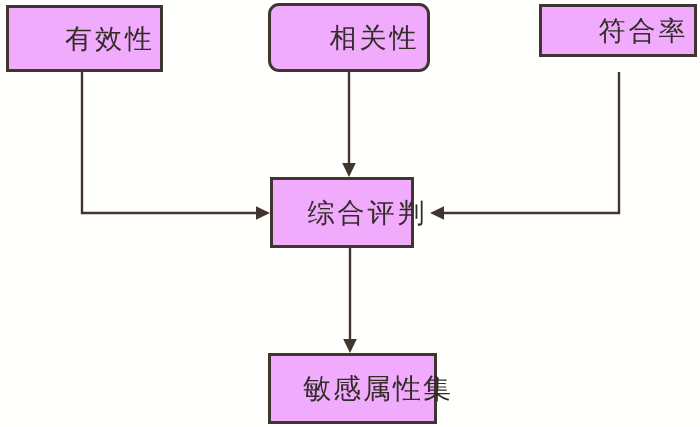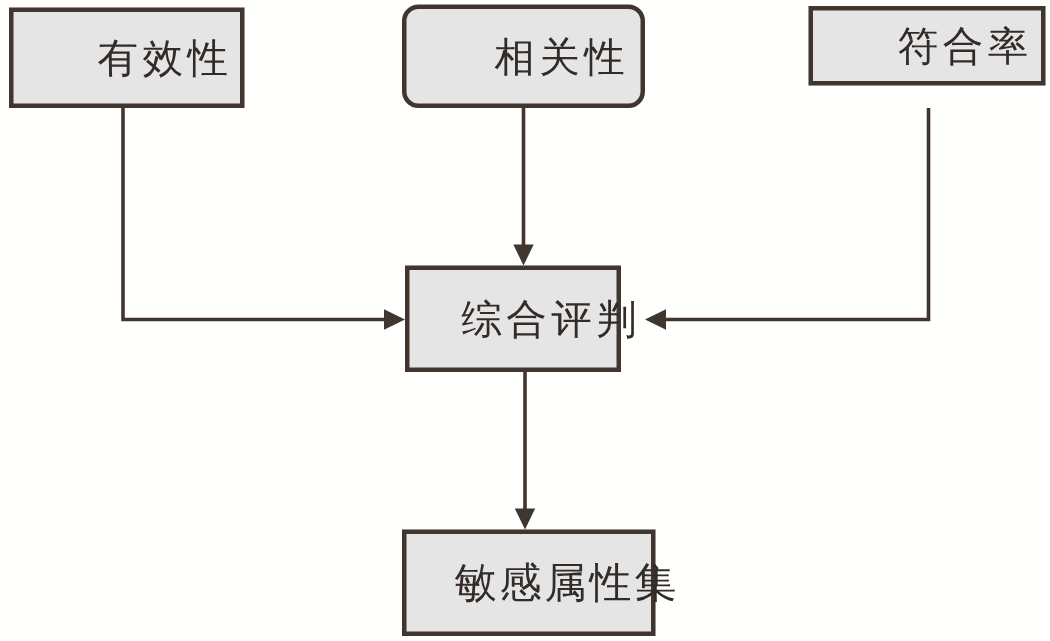--- a/index.html
+++ b/index.html
@@ -18,21 +18,21 @@
   .edges-layer {
     position: absolute;
     left: 0;
     top: 0;
     width: 700px;
     height: 427px;
   }
   .node {
     position: absolute;
     box-sizing: border-box;
-    background: #e5e5e5;
+    background: #f0abfc;
     border: 3px solid #41362f;
     display: flex;
     align-items: center;
     justify-content: center;
     font-size: 27px;
     letter-spacing: 3px;
     color: #322b27;
     text-indent: 3px; 
     white-space: nowrap;
     padding-left: 48px;

